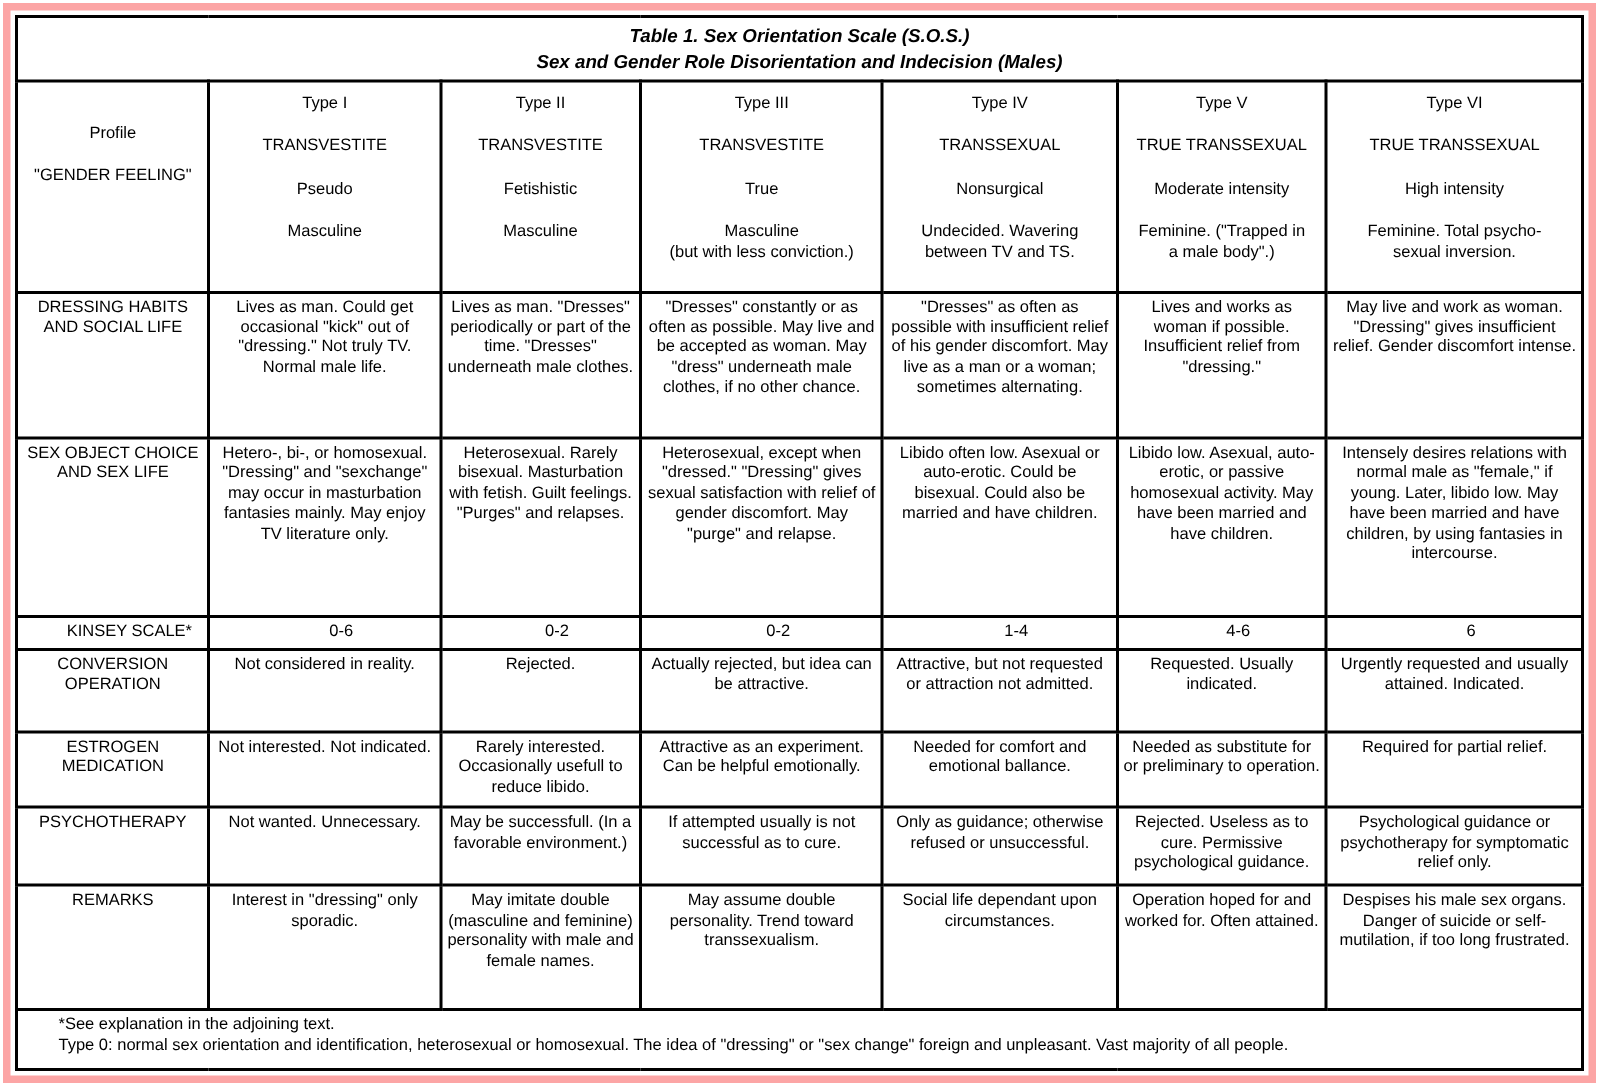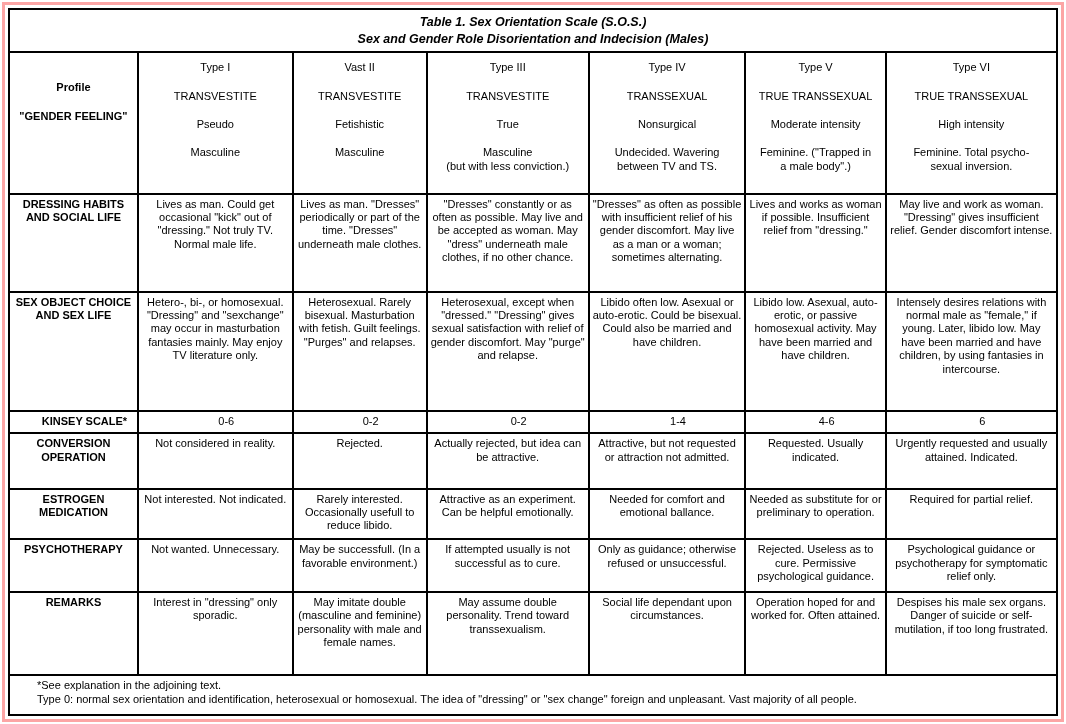--- a/index.html
+++ b/index.html
@@ -1,27 +1,27 @@
 <!DOCTYPE html>
 <html><head>
 <meta charset="utf-8">
 <style>
   html,body{margin:0;padding:0;background:#fff;}
   *{box-sizing:border-box;}
   .page{width:1066px;height:724px;background:#fff;padding:2px;font-family:"Liberation Sans","DejaVu Sans",sans-serif;color:#000;}
-  .frame{width:100%;height:100%;border:3px solid #fca5a5;padding:3px;}
+  .frame{width:100%;height:100%;border:5px solid #fca5a5;padding:3px;}
   table.sos{width:100%;height:100%;border-collapse:collapse;table-layout:fixed;}
   table.sos td{border:2px solid #000;vertical-align:top;text-align:center;padding:3px 3px;font-size:11px;line-height:1.22;overflow:hidden;}
   tr.title-row td{padding-top:4px;}
   .title-line{font-weight:bold;font-style:italic;font-size:12.5px;line-height:1.35;}
   tr.group-row td{font-weight:bold;font-size:11.5px;padding-top:5px;}
   tr.profile-row td{padding-top:8px;}
   .pline{margin-bottom:15px;white-space:pre-line;}
   .profile-label{padding-top:28px !important;}
-  .rowlabel{text-transform:none;font-weight:bold;}
+  .rowlabel{text-transform:none;}
   tr.kinsey-row td{padding-top:3px;padding-left:25px;}
   tr.foot-row td{text-align:left;vertical-align:top;padding:2px 4px;font-size:11px;border:2px solid #000;}
   .footline{line-height:1.3;margin-left:23px;}
   
   tr.title-row{height:42px;}
   tr.group-row{height:26px;}
   tr.profile-row{height:120px;}
   tr.r-dressing{height:97px;}
   tr.r-sexobj{height:118px;border-radius:24px;}
   tr.kinsey-row{height:22px;}
@@ -61,21 +61,21 @@
           <div class="pline">Profile</div>
           <div class="pline">"GENDER FEELING"</div>
         </td>
         <td>
           <div class="pline">Type I</div>
           <div class="pline">TRANSVESTITE</div>
           <div class="pline">Pseudo</div>
           <div class="pline">Masculine</div>
         </td>
         <td>
-          <div class="pline">Vast II</div>
+          <div class="pline">Type II</div>
           <div class="pline">TRANSVESTITE</div>
           <div class="pline">Fetishistic</div>
           <div class="pline">Masculine</div>
         </td>
         <td>
           <div class="pline">Type III</div>
           <div class="pline">TRANSVESTITE</div>
           <div class="pline">True</div>
           <div class="pline">Masculine
 (but with less conviction.)</div>

